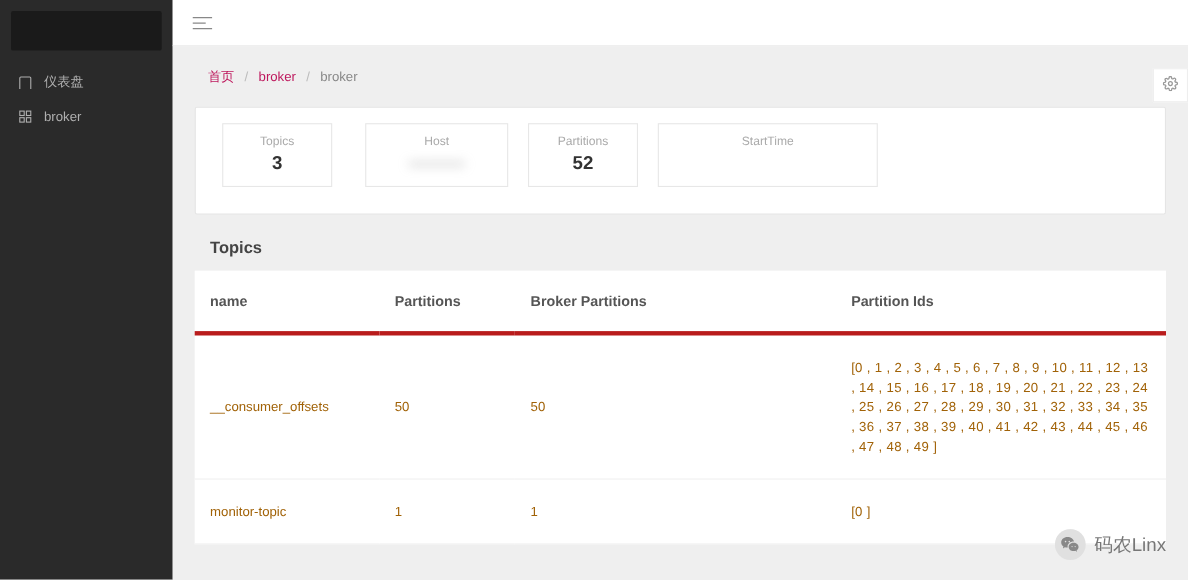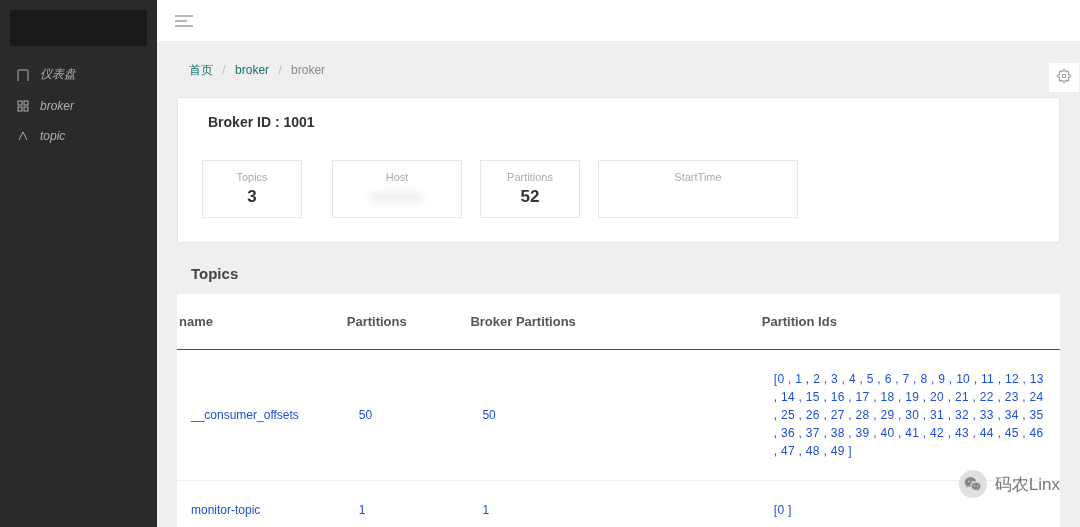--- a/index.html
+++ b/index.html
@@ -1,50 +1,50 @@
 <!DOCTYPE html>
 <html><head>
   <meta charset="utf-8">
   <style>
     * { box-sizing: border-box; margin: 0; padding: 0; }
     body { font-family: -apple-system, "Helvetica Neue", Arial, sans-serif; font-size: 13px; background: #f0f0f0; color: #333; }
     .app { display: flex; min-height: 527px; }
     .sidebar { width: 157px; background: #2a2a2a; color: #b0b0b0; padding-top: 10px; }
     .logo-area { height: 36px; background: #1a1a1a; margin: 0 10px 12px; border-radius: 2px; }
-    .nav-item { display: flex; align-items: center; padding: 8px 16px; cursor: pointer; font-size: 12px; font-style: italic; }
+    .nav-item { display: flex; align-items: center; padding: 8px 16px; cursor: pointer; font-size: 12px; }
     .nav-item .icon { width: 14px; height: 14px; margin-right: 10px; display: flex; align-items: center; justify-content: center; }
     .main { flex: 1; display: flex; flex-direction: column; position: relative; }
     .topbar { height: 42px; background: #fff; display: flex; align-items: center; padding: 0 18px; border-bottom: 1px solid #eee; }
     .menu-toggle { width: 18px; height: 14px; cursor: pointer; }
     .menu-toggle svg { display: block; }
     .content { flex: 1; padding: 12px 20px; background: #efefef; }
     .breadcrumb { padding: 8px 12px; font-size: 12px; color: #888; margin-bottom: 10px; }
-    .breadcrumb a { color: #0f766e; text-decoration: none; cursor: pointer; }
+    .breadcrumb a { color: #be185d; text-decoration: none; cursor: pointer; }
     .breadcrumb .sep { margin: 0 6px; color: #bbb; }
     .stat-card { background: #fff; border: 1px solid #e5e5e5; border-radius: 2px; margin-bottom: 18px; }
     .stat-head { padding: 16px 30px; font-weight: 600; font-size: 14px; color: #333; }
     .stats-row { display: flex; gap: 18px; padding: 14px 24px 24px; }
     .stat-box { border: 1px solid #e7e7e7; background: #fff; padding: 10px 22px; text-align: center; }
     .stat-box.small { min-width: 100px; }
     .stat-box.medium { min-width: 130px; margin-left: 12px; }
     .stat-box.large { min-width: 200px; }
     .stat-label { font-size: 11px; color: #aaa; margin-bottom: 4px; }
     .stat-val { font-size: 17px; font-weight: 700; color: #333; }
     .stat-val.blur { filter: blur(5px); color: #999; }
     .section-title { font-weight: 700; font-size: 15px; color: #444; padding: 4px 14px 12px; }
     .tbl { width: 100%; border-collapse: collapse; background: #fff; }
-    .tbl th { text-align: left; padding: 20px 2px; font-weight: 600; color: #555; font-size: 13px; border-bottom: 1px solid #b91c1c; }
-    .tbl td { padding: 20px 14px; font-size: 12px; color: #1d4ed8; border-bottom: 1px solid #f0f0f0; vertical-align: middle; }
+    .tbl th { text-align: left; padding: 20px 14px; font-weight: 600; color: #555; font-size: 13px; border-bottom: 4px solid #b91c1c; }
+    .tbl td { padding: 20px 14px; font-size: 12px; color: #a16207; border-bottom: 1px solid #f0f0f0; vertical-align: middle; }
     .tbl th:nth-child(1), .tbl td:nth-child(1) { width: 19%; }
     .tbl th:nth-child(2), .tbl td:nth-child(2) { width: 14%; }
     .tbl th:nth-child(3), .tbl td:nth-child(3) { width: 33%; }
     .tbl th:nth-child(4), .tbl td:nth-child(4) { width: 34%; }
     .partition-ids { line-height: 1.5; letter-spacing: 0.3px; }
     .gear-float { position: absolute; right: 0; top: 62px; background: #fff; border: 1px solid #eee; padding: 6px 8px; color: #888; cursor: pointer; }
-    .watermark { position: fixed; right: 20px; bottom: 29px; display: flex; align-items: center; gap: 8px; color: #777; font-size: 17px; }
+    .watermark { position: fixed; right: 20px; bottom: 18px; display: flex; align-items: center; gap: 8px; color: #777; font-size: 17px; }
     .wm-icon { width: 28px; height: 28px; border-radius: 50%; background: #e0e0e0; display:flex; align-items:center; justify-content:center; }
   </style>
 </head>
 <body>
 
 <div class="app">
   <aside class="sidebar">
     <div class="logo-area"></div>
     <div class="nav-item">
       <span class="icon">
@@ -57,28 +57,20 @@
     <div class="nav-item">
       <span class="icon">
         <svg width="12" height="12" viewBox="0 0 12 12" fill="none" stroke="#b0b0b0" stroke-width="1">
             <rect x="1" y="1" width="4" height="4"></rect>
             <rect x="7" y="1" width="4" height="4"></rect>
             <rect x="1" y="7" width="4" height="4"></rect>
             <rect x="7" y="7" width="4" height="4"></rect>
           </svg>
       </span>
       <span>broker</span>
-    </div>
-    <div class="nav-item">
-      <span class="icon">
-        <svg width="12" height="12" viewBox="0 0 12 12" fill="none" stroke="#b0b0b0" stroke-width="1">
-            <path d="M2 10 L6 2 L10 10"></path>
-          </svg>
-      </span>
-      <span>topic</span>
     </div>
   </aside>
 
   <main class="main">
     <div class="topbar">
       <div class="menu-toggle">
         <svg width="18" height="14" viewBox="0 0 18 14" stroke="#888" stroke-width="1.2" fill="none">
             <line x1="0" y1="2" x2="18" y2="2"></line>
             <line x1="0" y1="7" x2="12" y2="7"></line>
             <line x1="0" y1="12" x2="18" y2="12"></line>
@@ -96,21 +88,20 @@
     <div class="content">
       <div class="breadcrumb">
         <a>首页</a>
         <span class="sep">/</span>
         <a>broker</a>
         <span class="sep">/</span>
         <span>broker</span>
       </div>
 
       <div class="stat-card">
-        <div class="stat-head">Broker ID : 1001</div>
         <div class="stats-row">
           <div class="stat-box small">
             <div class="stat-label">Topics</div>
             <div class="stat-val">3</div>
           </div>
           <div class="stat-box medium">
             <div class="stat-label">Host</div>
             <div class="stat-val blur">———</div>
           </div>
           <div class="stat-box small">

